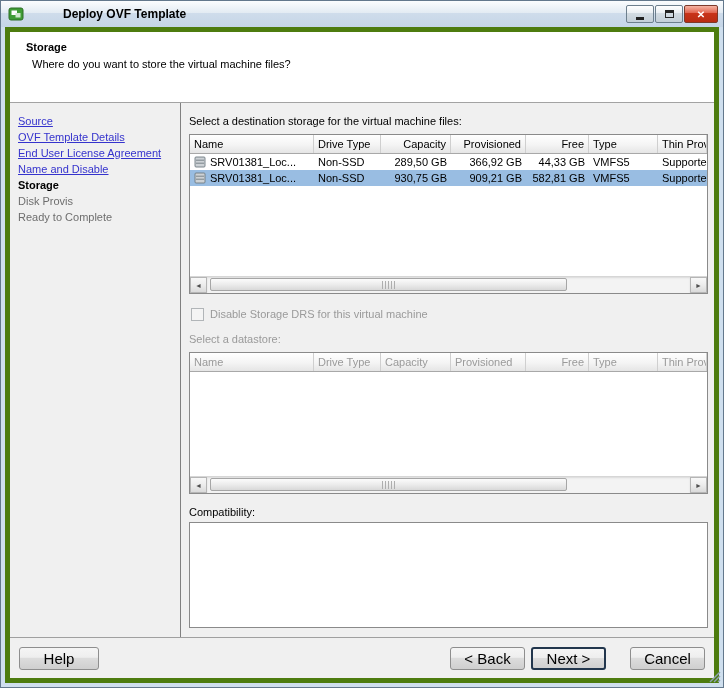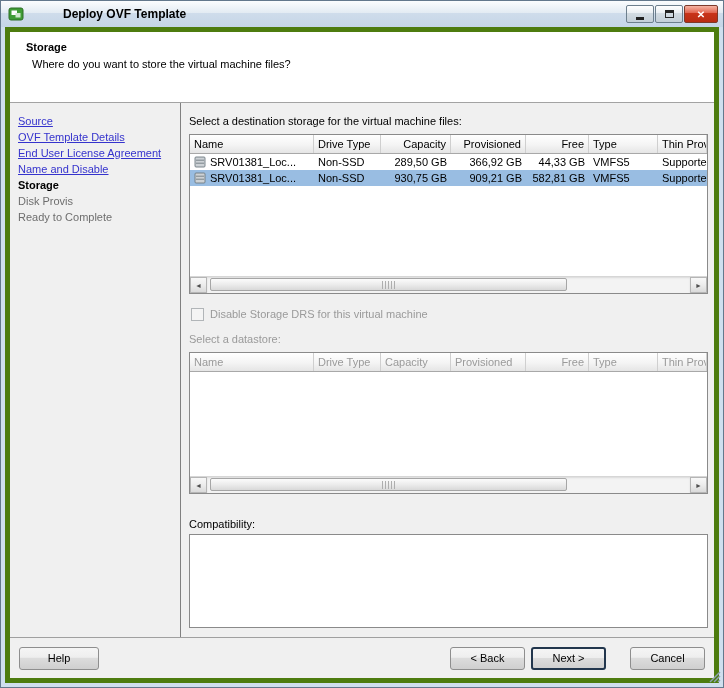--- a/index.html
+++ b/index.html
@@ -124,37 +124,37 @@
   }
   .sb-grip { width: 13px; height: 8px;
     background: repeating-linear-gradient(90deg, #aeaeae 0 1px, transparent 1px 3px); }
 
   
   .drs-row { display: flex; align-items: flex-start; margin: 14px 0 12px 2px; color: #9a9a9a; }
   .checkbox {
     width: 13px; height: 13px; margin-right: 6px;
     border: 1px solid #b1b5b8; background: #f4f4f4;
   }
-  .compat-label { margin: 24px 0 4px; }
+  .compat-label { margin: 12px 0 4px; }
   .compat-box {
     flex: 1; margin-bottom: 9px;
     background: #fff; border: 1px solid #8a8a8a;
   }
 
   
   .footer {
     flex: 0 0 41px; height: 41px;
     border-top: 1px solid #a0a0a0;
     display: flex; align-items: center; padding: 0 9px;
   }
   .btn {
     height: 23px; width: 75px;
     border: 1px solid #8e8e8e; border-radius: 3px;
     background: linear-gradient(#f5f5f5, #eeeeee 45%, #dddddd 46%, #cfcfcf);
-    font-family: "Liberation Sans", sans-serif; font-size: 11px;
+    font-family: "Liberation Sans", sans-serif; font-size: 15px;
     display: flex; align-items: center; justify-content: center;
     cursor: default;
   }
   .btn.help { width: 80px; }
   .btn.back { margin-left: auto; }
   .btn.next { margin-left: 6px; border: 2px solid #22364d; }
   .btn.cancel { margin-left: 24px; }
 
   .resize-grip { position: absolute; right: 2px; bottom: 2px; }
 </style>

